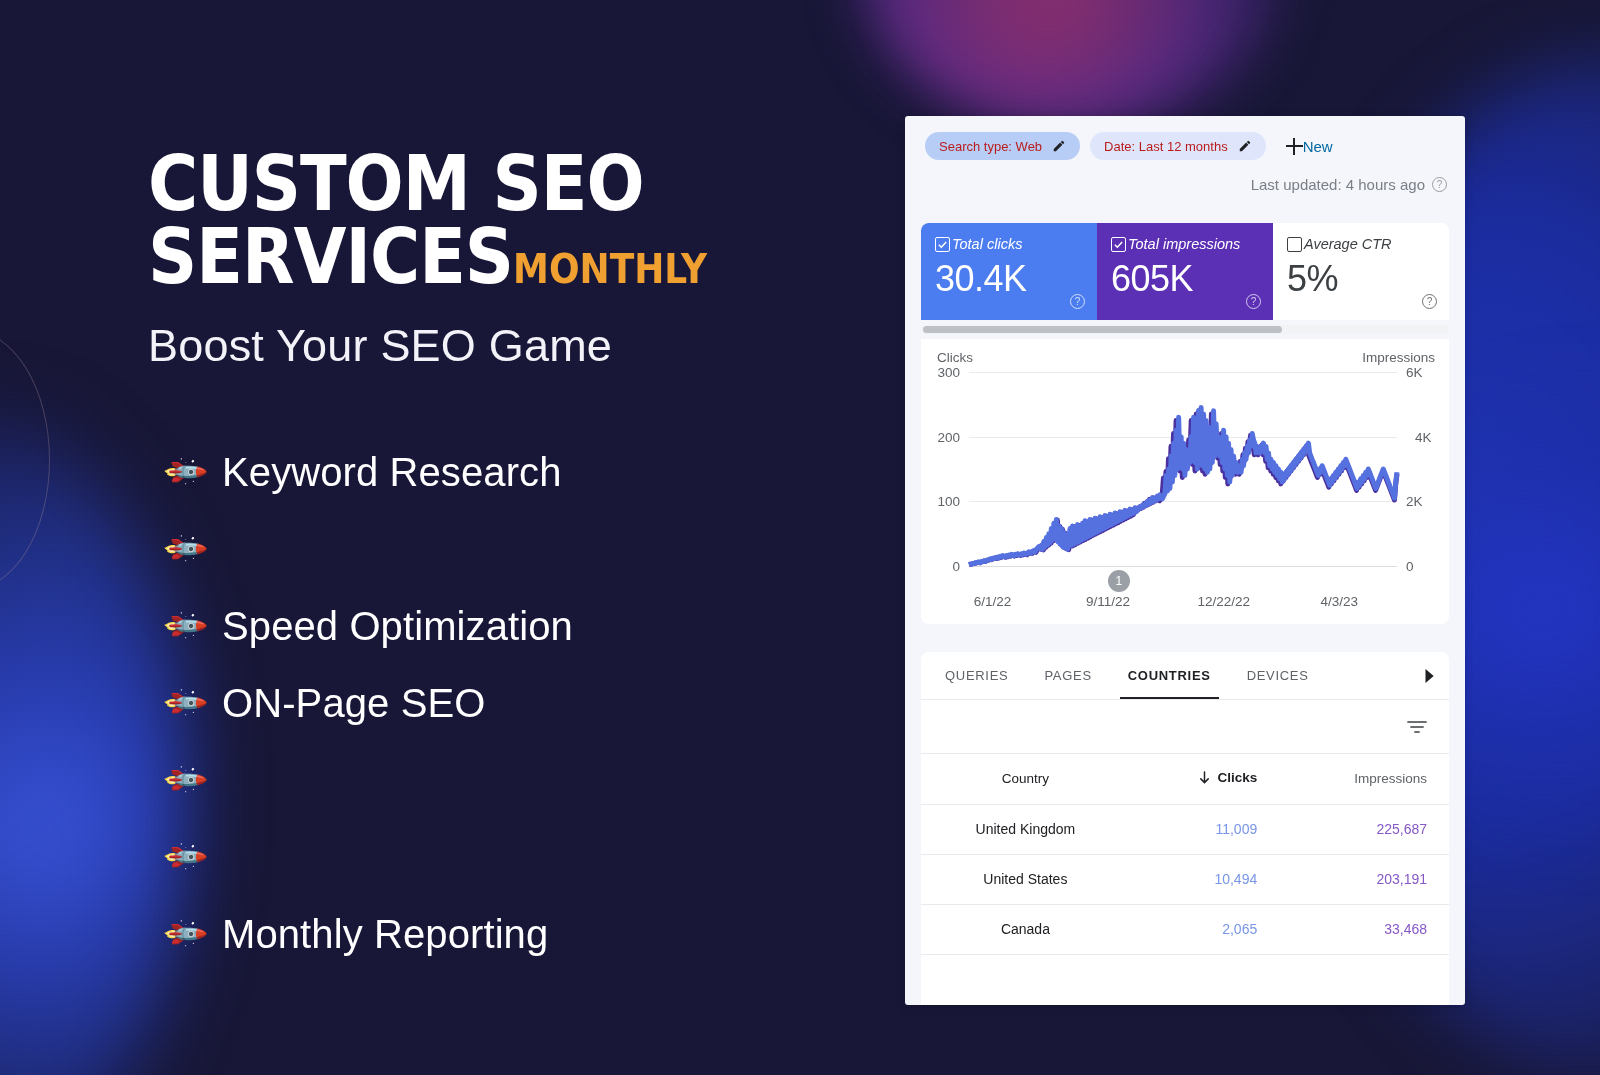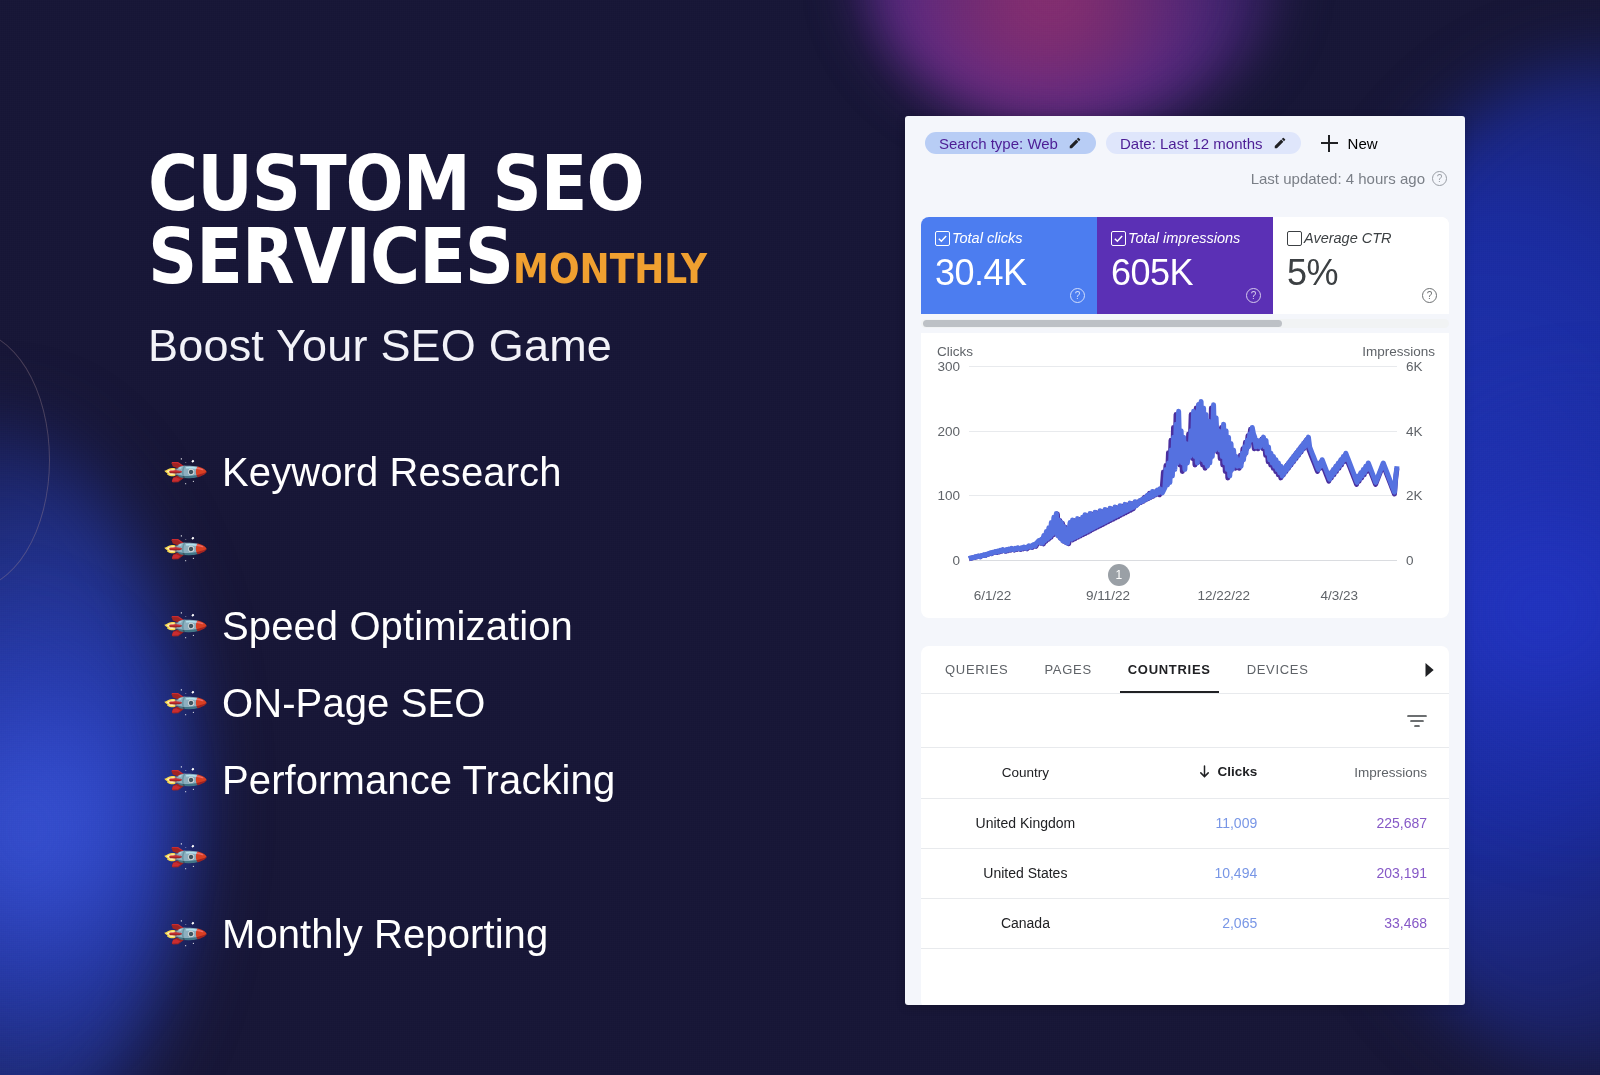--- a/index.html
+++ b/index.html
@@ -128,34 +128,34 @@
   .chips-row {
     display: flex;
     align-items: center;
     padding: 16px 0 0 20px;
     gap: 10px;
   }
   .chip {
     display: flex;
     align-items: center;
     gap: 10px;
-    height: 22px;
+    height: 28px;
     padding: 0 14px;
     border-radius: 16px;
-    font-size: 15px;
-    color: #4c1d95;
+    font-size: 13px;
+    color: #b91c1c;
     white-space: nowrap;
   }
   .chip-1 { background: #b8cdf5; }
   .chip-2 { background: #dfe6fb; }
   .pencil { width: 14px; height: 14px; display: block; }
   .new-btn {
-    display: flex; align-items: center; gap: 10px;
+    display: flex; align-items: center; 
     margin-left: 10px;
-    font-size: 15px; color: #000000; font-weight: 500;
+    font-size: 15px; color: #0369a1; font-weight: 500;
     white-space: nowrap;
   }
   .plus { width: 17px; height: 17px; position: relative; display: block; }
   .plus::before, .plus::after {
     content: ""; position: absolute; background: #202124;
   }
   .plus::before { left: 0; top: 7.5px; width: 17px; height: 2px; }
   .plus::after  { top: 0; left: 7.5px; height: 17px; width: 2px; }
 
   .updated-row {
@@ -357,21 +357,20 @@
     <div class="feature">
       <span class="rocket">
           <span>🚀</span>
         </span>
       <span class="feature-label">ON-Page SEO</span>
     </div>
     <div class="feature">
       <span class="rocket">
           <span>🚀</span>
         </span>
-      <span class="feature-label">Performance Tracking</span>
     </div>
     <div class="feature">
       <span class="rocket">
           <span>🚀</span>
         </span>
     </div>
     <div class="feature">
       <span class="rocket">
           <span>🚀</span>
         </span>
@@ -452,21 +451,21 @@
     <div class="plot" id="plot">
 
     <div class="gridline base" style="top: 100%;"></div>
         <div class="ytick l" style="top: 100%;">0</div>
         <div class="ytick r" style="top: 100%;">0</div>
         <div class="gridline" style="top: 66.6667%;"></div>
         <div class="ytick l" style="top: 66.6667%;">100</div>
         <div class="ytick r" style="top: 66.6667%;">2K</div>
         <div class="gridline" style="top: 33.3333%;"></div>
         <div class="ytick l" style="top: 33.3333%;">200</div>
-        <div class="ytick r" style="top: 33.3333%;">4K</div>
+        <div class="ytick r" style="top: 33.3333%; margin-left: 9px;">4K</div>
         <div class="gridline" style="top: 0%;"></div>
         <div class="ytick l" style="top: 0%;">300</div>
         <div class="ytick r" style="top: 0%;">6K</div>
         <div class="xtick" style="left: 5.5%;">6/1/22</div>
         <div class="xtick" style="left: 32.5%;">9/11/22</div>
         <div class="xtick" style="left: 59.5%;">12/22/22</div>
         <div class="xtick" style="left: 86.5%;">4/3/23</div>
         <div class="anno-dot" style="left: 35%;">1</div>
         <svg viewBox="0 0 1000 1000" preserveAspectRatio="none">
           <polyline points="0.0,993.3 2.9,991.7 5.9,990.8 8.8,988.3 11.8,987.5 14.7,985.0 17.7,984.2 20.6,981.7 23.6,980.8 26.5,983.3 29.5,978.3 32.4,977.5 35.4,975.0 38.3,976.7 41.3,971.7 44.2,970.8 47.2,968.3 50.1,965.0 53.1,967.5 56.0,961.7 59.0,960.8 61.9,958.3 64.9,961.7 67.8,955.8 70.8,958.3 73.7,952.5 76.7,955.0 79.6,949.2 82.6,951.7 85.5,955.0 88.5,949.2 91.4,951.7 94.4,945.8 97.3,949.2 100.3,942.5 103.2,945.8 106.2,949.2 109.1,942.5 112.1,945.8 115.0,939.2 118.0,942.5 120.9,945.8 123.9,939.2 126.8,942.5 129.8,935.8 132.7,939.2 135.7,942.5 138.6,935.8 141.6,930.0 144.5,932.5 147.5,935.8 150.4,926.7 153.4,923.3 156.3,929.2 159.3,916.7 162.2,910.0 165.2,903.3 168.1,913.3 171.1,896.7 174.0,916.7 177.0,876.7 179.9,903.3 182.9,856.7 185.8,893.3 188.8,836.7 191.7,883.3 194.7,810.0 197.6,870.0 200.6,783.3 203.5,856.7 206.5,763.3 209.4,876.7 212.4,796.7 215.3,890.0 218.3,810.0 221.2,903.3 224.2,830.0 227.1,910.0 230.1,843.3 233.0,916.7 236.0,856.7 238.9,810.0 241.9,896.7 244.8,796.7 247.8,890.0 250.7,810.0 253.7,883.3 256.6,790.0 259.6,876.7 262.5,803.3 265.5,870.0 268.4,783.3 271.4,863.3 274.3,770.0 277.3,856.7 280.2,783.3 283.2,850.0 286.1,763.3 289.1,843.3 292.0,776.7 295.0,836.7 297.9,756.7 300.9,830.0 303.8,770.0 306.8,823.3 309.7,750.0 312.7,816.7 315.6,763.3 318.6,810.0 321.5,743.3 324.5,803.3 327.4,756.7 330.4,796.7 333.3,736.7 336.3,790.0 339.2,750.0 342.2,783.3 345.1,730.0 348.1,776.7 351.0,743.3 354.0,770.0 356.9,723.3 359.9,763.3 362.8,736.7 365.8,756.7 368.7,716.7 371.7,750.0 374.6,730.0 377.6,743.3 380.5,710.0 383.5,736.7 386.4,723.3 389.4,716.7 392.3,703.3 395.3,710.0 398.2,696.7 401.2,703.3 404.1,690.0 407.1,696.7 410.0,676.7 413.0,690.0 415.9,670.0 418.9,683.3 421.8,656.7 424.8,676.7 427.7,663.3 430.7,670.0 433.6,650.0 436.6,663.3 439.5,643.3 442.5,656.7 445.4,663.3 448.4,650.0 451.3,636.7 454.3,546.7 457.2,623.3 460.2,513.3 463.1,610.0 466.1,446.7 469.0,576.7 472.0,383.3 474.9,543.3 477.9,316.7 480.8,510.0 483.8,250.0 486.7,476.7 489.7,350.0 492.6,510.0 495.6,383.3 498.5,543.3 501.5,416.7 504.4,510.0 507.4,450.0 510.3,476.7 513.3,350.0 516.2,443.3 519.2,250.0 522.1,476.7 525.1,316.7 528.0,510.0 531.0,216.7 533.9,460.0 536.9,200.0 539.8,493.3 542.8,233.3 545.7,510.0 548.7,266.7 551.6,526.7 554.6,300.0 557.5,510.0 560.5,333.3 563.4,476.7 566.4,216.7 569.3,443.3 572.3,283.3 575.2,410.0 578.2,350.0 581.1,443.3 584.1,383.3 587.0,476.7 590.0,316.7 592.9,510.0 595.9,350.0 598.8,543.3 601.8,383.3 604.7,576.7 607.7,416.7 610.6,543.3 613.6,450.0 616.5,510.0 619.5,483.3 622.4,526.7 625.4,516.7 628.3,493.3 631.3,526.7 634.2,460.0 637.2,493.3 640.1,426.7 643.1,460.0 646.0,393.3 649.0,426.7 651.9,360.0 654.9,393.3 657.8,326.7 660.8,360.0 663.7,383.3 666.7,426.7 669.6,393.3 672.6,410.0 675.5,426.7 678.5,393.3 681.4,410.0 684.4,376.7 687.3,426.7 690.3,393.3 693.2,460.0 696.2,426.7 699.1,493.3 702.1,460.0 705.0,510.0 708.0,476.7 710.9,526.7 713.9,493.3 716.8,543.3 719.8,510.0 722.7,560.0 725.7,526.7 728.6,576.7 731.6,543.3 734.5,560.0 737.5,526.7 740.4,543.3 743.4,510.0 746.3,526.7 749.3,493.3 752.2,510.0 755.2,476.7 758.1,493.3 761.1,460.0 764.0,476.7 767.0,443.3 769.9,460.0 772.9,426.7 775.8,443.3 778.8,410.0 781.7,426.7 784.7,393.3 787.6,410.0 790.6,376.7 793.5,426.7 796.5,443.3 799.4,460.0 802.4,476.7 805.3,493.3 808.3,510.0 811.2,526.7 814.2,543.3 817.1,510.0 820.1,526.7 823.0,493.3 826.0,510.0 828.9,526.7 831.9,543.3 834.8,560.0 837.8,576.7 840.7,593.3 843.7,560.0 846.6,576.7 849.6,543.3 852.5,560.0 855.5,526.7 858.4,543.3 861.4,510.0 864.3,526.7 867.3,493.3 870.2,510.0 873.2,476.7 876.1,493.3 879.1,460.0 882.0,476.7 885.0,493.3 887.9,510.0 890.9,526.7 893.8,543.3 896.8,560.0 899.7,576.7 902.7,593.3 905.6,610.0 908.6,576.7 911.5,593.3 914.5,560.0 917.4,576.7 920.4,543.3 923.3,560.0 926.3,526.7 929.2,543.3 932.2,510.0 935.1,526.7 938.1,543.3 941.0,560.0 944.0,576.7 946.9,593.3 949.9,610.0 952.8,593.3 955.8,576.7 958.7,560.0 961.7,543.3 964.6,526.7 967.6,510.0 970.5,526.7 973.5,543.3 976.4,560.0 979.4,576.7 982.3,593.3 985.3,610.0 988.2,626.7 991.2,643.3 994.1,660.0 997.1,576.7 1000.0,526.7" fill="none" stroke="#4a2f9e" stroke-width="5" vector-effect="non-scaling-stroke" stroke-linejoin="round"></polyline>

